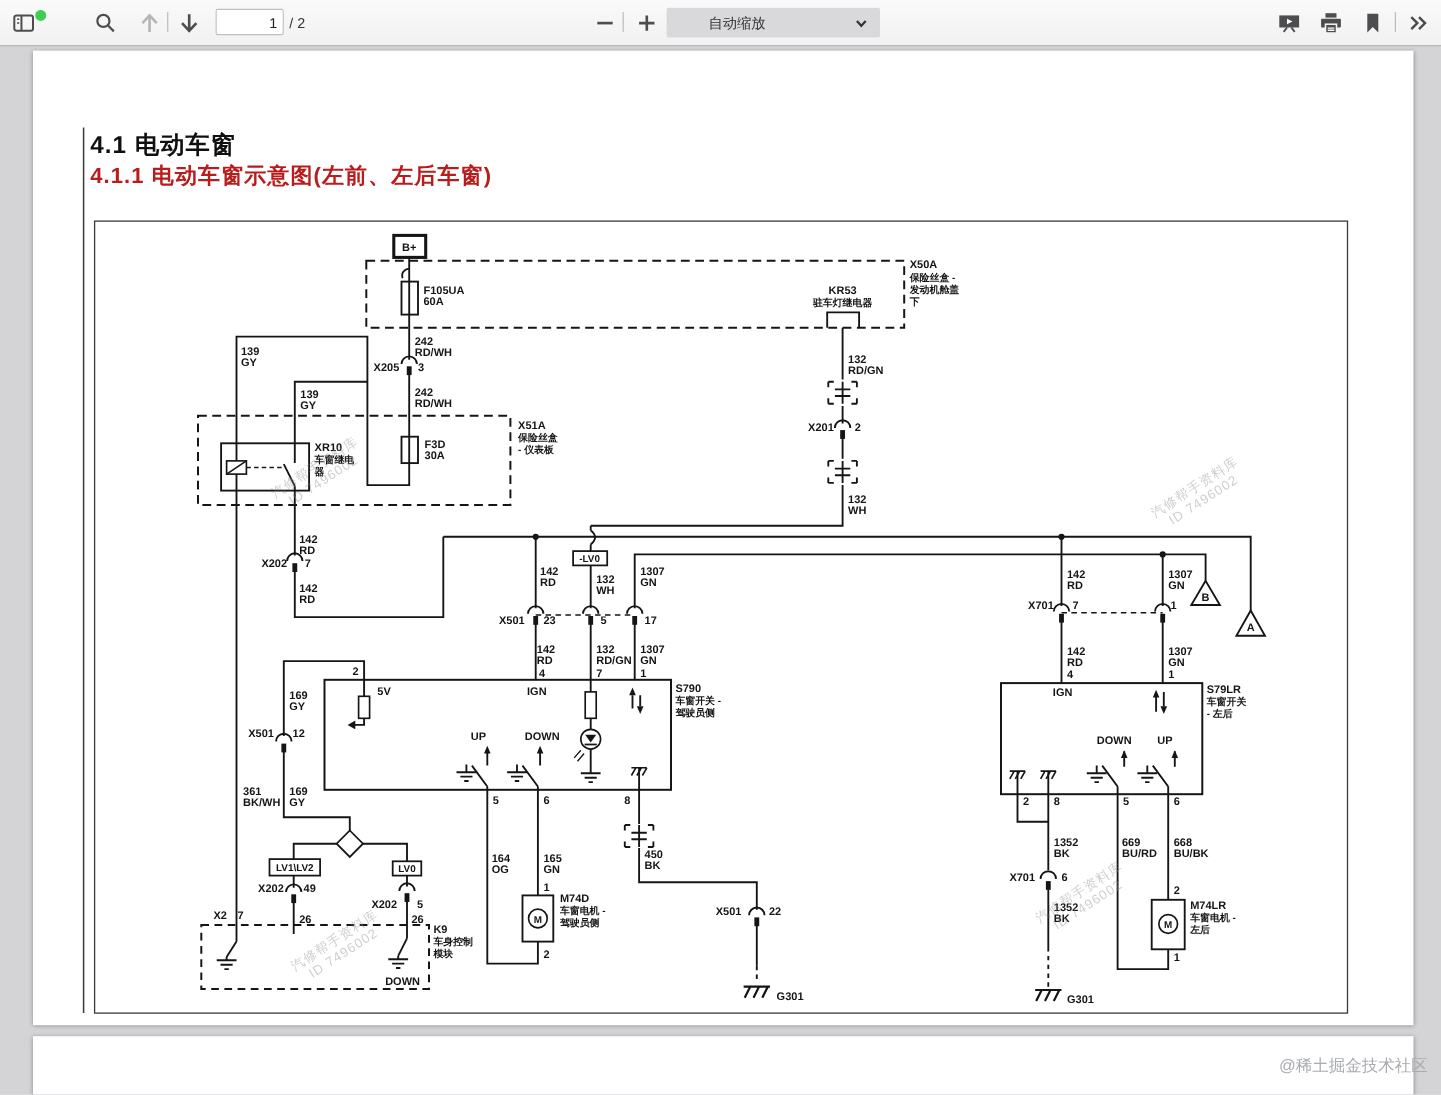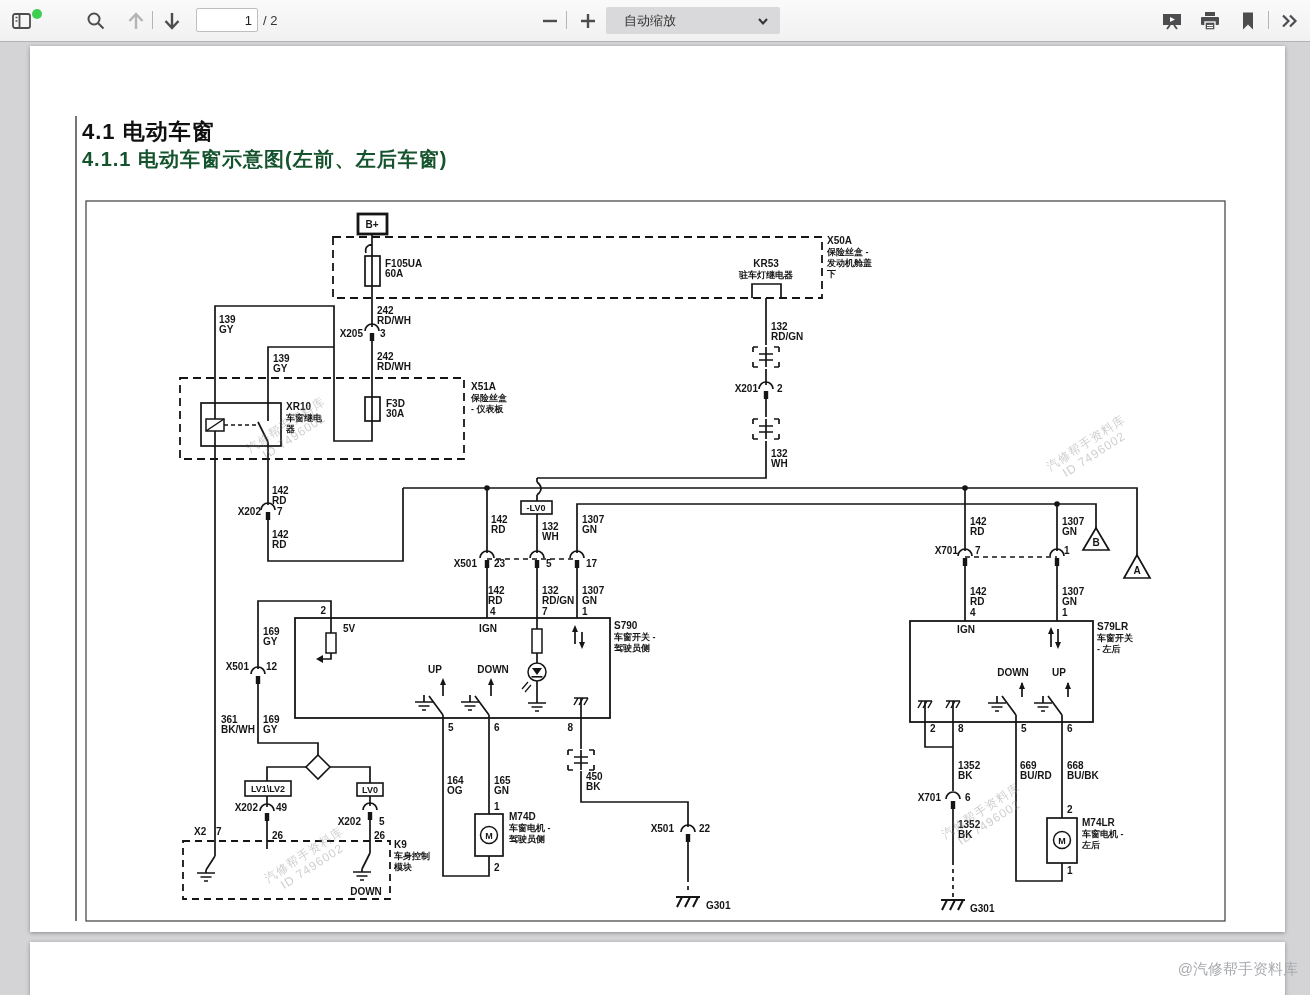--- a/index.html
+++ b/index.html
@@ -4,29 +4,29 @@
 <style>
   html,body{margin:0;padding:0;background:#d4d4d7;font-family:"Liberation Sans","DejaVu Sans",sans-serif;}
   .app{position:relative;width:1310px;height:995px;overflow:hidden;background:#d4d4d7;}
   
   .toolbar{position:absolute;left:0;top:0;width:1310px;height:41px;background:linear-gradient(#fafafa,#f1f1f2);border-bottom:1px solid #b3b3b6;z-index:5;}
   .tb{position:absolute;top:7px;width:27px;height:27px;border:none;background:transparent;display:flex;align-items:center;justify-content:center;cursor:pointer;padding:0;}
   .tb svg{display:block;}
   .tdiv{position:absolute;top:11px;width:1px;height:18px;background:#b5b5b8;}
   .pageinput{position:absolute;left:196px;top:8px;width:50px;height:22px;border:1px solid #bfbfbf;border-radius:2px;background:#fff;text-align:right;padding:0 5px;font-size:13px;color:#222;}
   .pagetotal{position:absolute;left:263px;top:13px;font-size:13px;color:#333;}
-  .zoomsel{position:absolute;left:606px;top:7px;width:174px;height:27px;background:#d9d9db;border-radius:2px;display:flex;align-items:center;cursor:pointer;}
+  .zoomsel{position:absolute;left:606px;top:7px;width:174px;height:27px;background:#d9d9db;border-radius:2px;display:flex;align-items:center;cursor:pointer;padding-left:20px;}
   .zoomsel span{font-size:13px;color:#333;margin-left:18px;flex:1;}
   .zoomsel .chev{margin-right:10px;flex:none;}
   .gdot{position:absolute;left:24px;top:2px;width:10px;height:10px;border-radius:50%;background:#3ecf52;}
   
   .page1{position:absolute;left:30px;top:46px;width:1255px;height:886px;background:#fff;box-shadow:0 1px 4px rgba(0,0,0,.35);}
   .page2{position:absolute;left:30px;top:942px;width:1255px;height:60px;background:#fff;box-shadow:0 1px 4px rgba(0,0,0,.35);}
   .h1{position:absolute;left:52px;top:57px;font-size:22px;font-weight:bold;color:#101010;letter-spacing:1px;margin-top:14px;}
-  .h2{position:absolute;left:52px;top:100px;font-size:20px;font-weight:bold;color:#14532d;letter-spacing:1px;}
+  .h2{position:absolute;left:52px;top:100px;font-size:20px;font-weight:bold;color:#b91c1c;letter-spacing:1px;}
   .diagram{position:absolute;left:0;top:0;width:1255px;height:886px;}
   .diagram text{font:bold 10px "Liberation Sans","DejaVu Sans",sans-serif;fill:#151515;}
   .diagram text.cn{font-size:9px;}
   .diagram text.tm{text-anchor:middle;}
   .diagram text.te{text-anchor:end;}
   .diagram .wm text{font:12px "Liberation Sans","DejaVu Sans",sans-serif;fill:#8a8a8a;opacity:.42;font-weight:normal;letter-spacing:1px;}
   .juejin{position:absolute;right:12px;top:960px;font-size:15px;color:#a9abaf;z-index:6;}
 </style>
 </head>
 <body>
@@ -412,15 +412,15 @@
         <g transform="translate(1050,470) rotate(-33)">
             <text x="0" y="0">汽修帮手资料库</text>
             <text x="10" y="14">ID 7496002</text>
           </g>
       </g>
     </svg>
   </div>
 
   <div class="page2"></div>
 
-  <div class="juejin">@汽修帮手资料库</div>
+  <div class="juejin">@稀土掘金技术社区</div>
 
 </div>
 
 </body></html>

